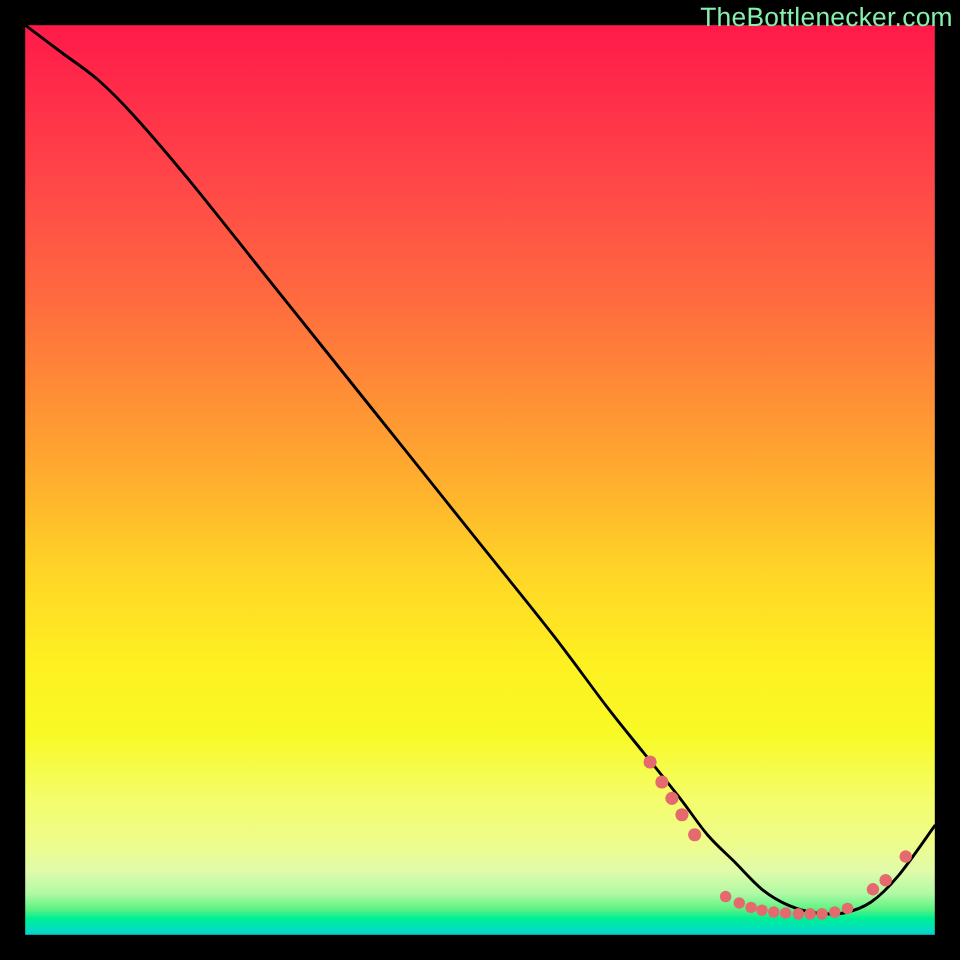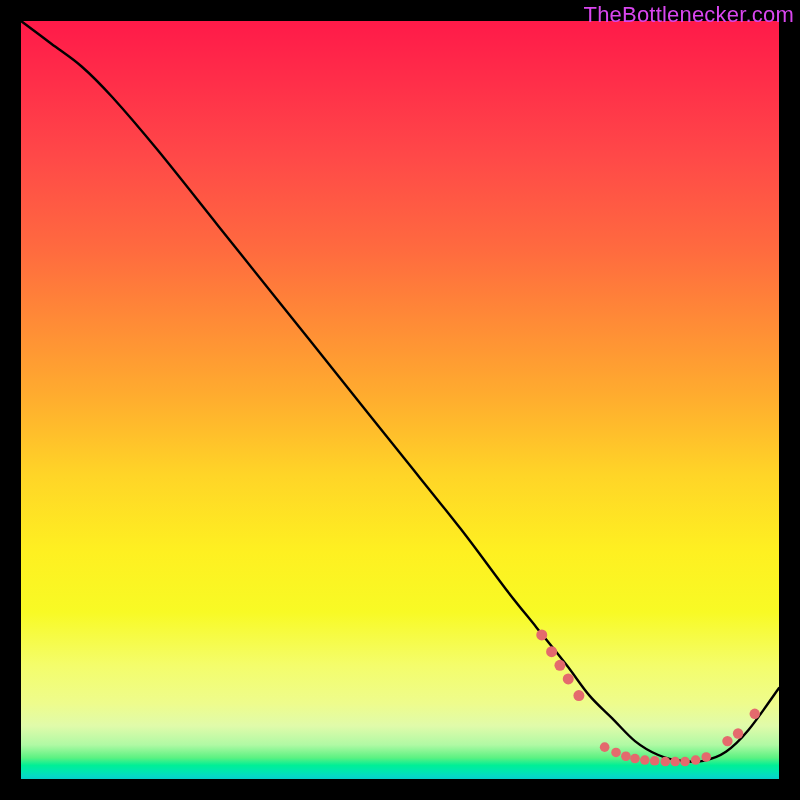--- a/index.html
+++ b/index.html
@@ -52,21 +52,21 @@
     width: 758px;
     height: 758px;
     overflow: visible;
   }
   .watermark {
     position: absolute;
     top: 2px;
     right: 6px;
     font-family: Arial, Helvetica, sans-serif;
     font-size: 22px;
-    color: #d946ef;
+    color: #86efac;
     letter-spacing: 0.2px;
     user-select: none;
   }
 </style>
 </head>
 <body>
 
 <div class="stage">
   <div class="plot"></div>
 

